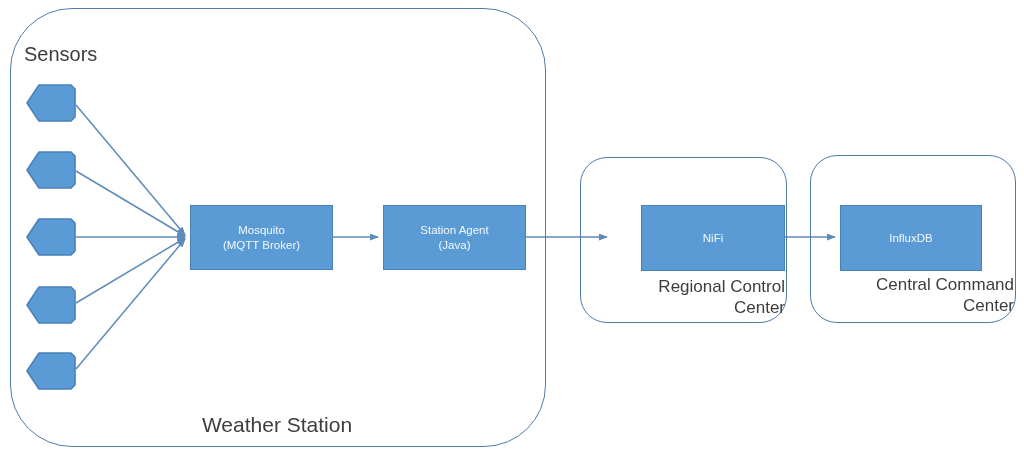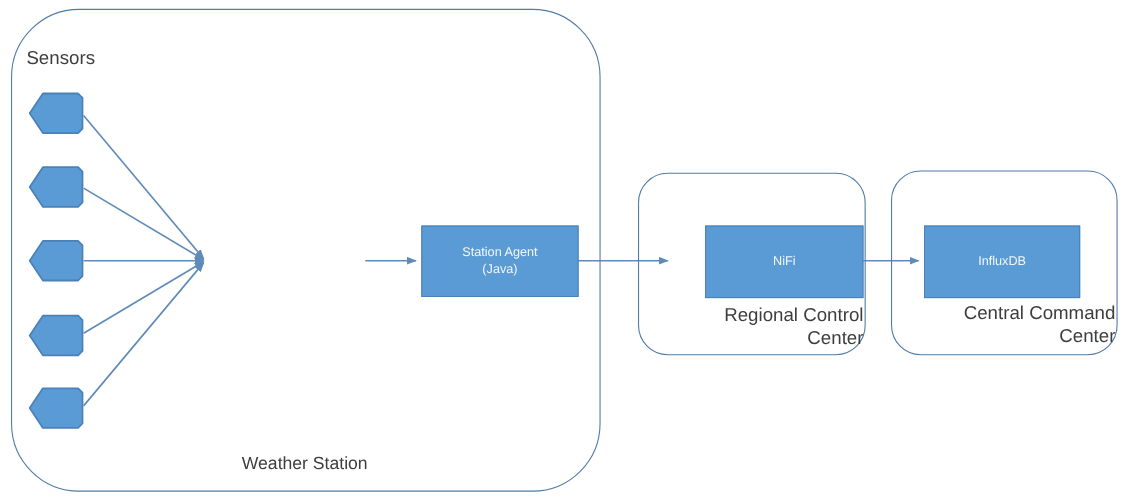--- a/index.html
+++ b/index.html
@@ -64,27 +64,27 @@
   .node-nifi     { left: 641px; top: 205px; width: 142px; height: 64px; }
   .node-influxdb { left: 840px; top: 205px; width: 140px; height: 64px; }
 
   .heading {
     position: absolute;
     color: #3d3d3d;
     z-index: 4;
   }
   .sensors-heading {
     left: 24px; top: 43px;
-    font-size: 17px;
+    font-size: 20px;
   }
   .weather-title {
     left: 10px; top: 413px;
     width: 534px;
     text-align: center;
-    font-size: 16px;
+    font-size: 21px;
   }
   .container-title {
     text-align: right;
     font-size: 17px;
     line-height: 21px;
     white-space: pre-line;
   }
   .regional-title { left: 580px; top: 276px; width: 205px; }
   .central-title  { left: 810px; top: 274px; width: 204px; }
 </style>
@@ -120,20 +120,24 @@
       <line x1="332" y1="237" x2="378" y2="237" marker-end="url(#arrow)"></line>
       <line x1="525" y1="237" x2="607" y2="237" marker-end="url(#arrow)"></line>
       <line x1="755" y1="237" x2="835" y2="237" marker-end="url(#arrow)"></line>
     </g>
   </svg>
 
   <div class="container-box container-weather"></div>
   <div class="heading sensors-heading">Sensors</div>
   <div class="heading weather-title">Weather Station</div>
 
+  <div class="node-box node-mosquito">
+    <span class="node-label">Mosquito
+(MQTT Broker)</span>
+  </div>
   <div class="node-box node-minifi">
     <span class="node-label">Station Agent
 (Java)</span>
   </div>
 
   <div class="container-box container-regional"></div>
   <div class="node-box node-nifi">
     <span class="node-label">NiFi</span>
   </div>
   <div class="heading container-title regional-title">Regional Control

